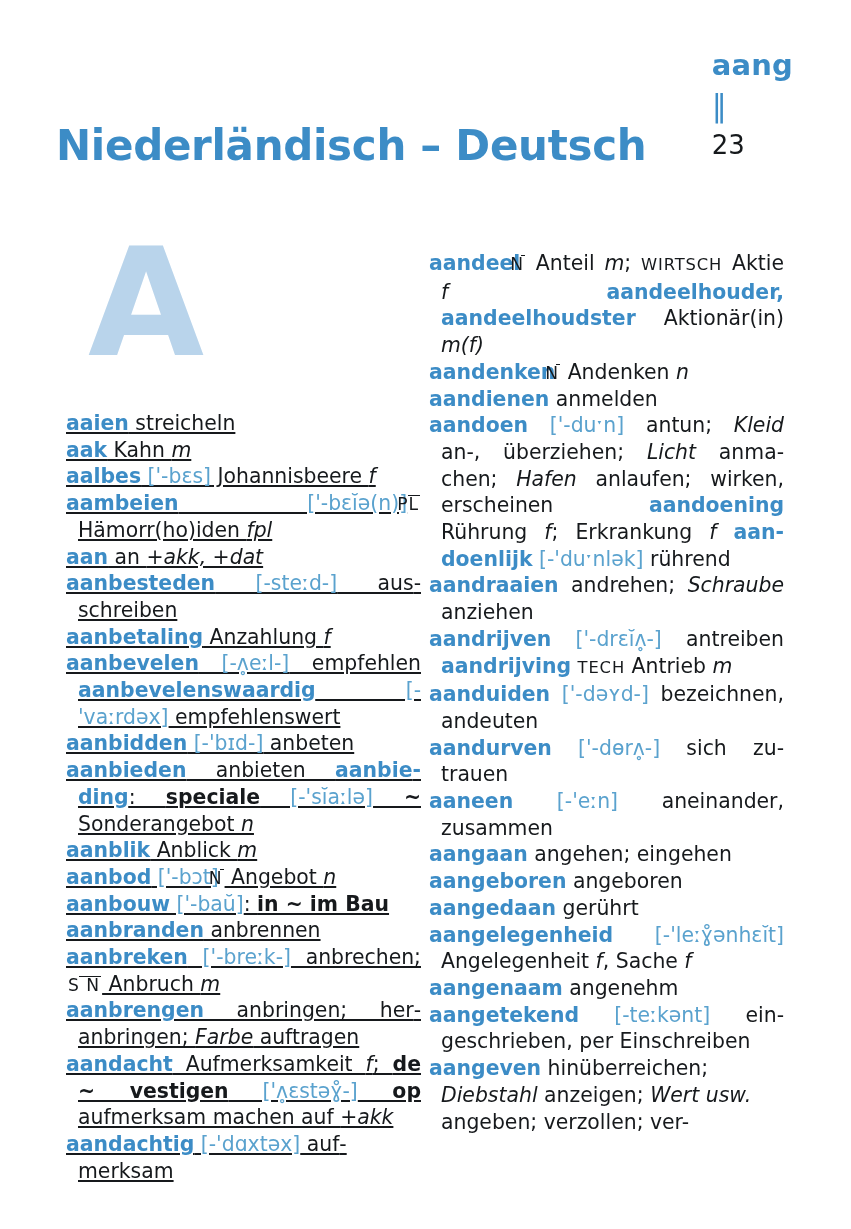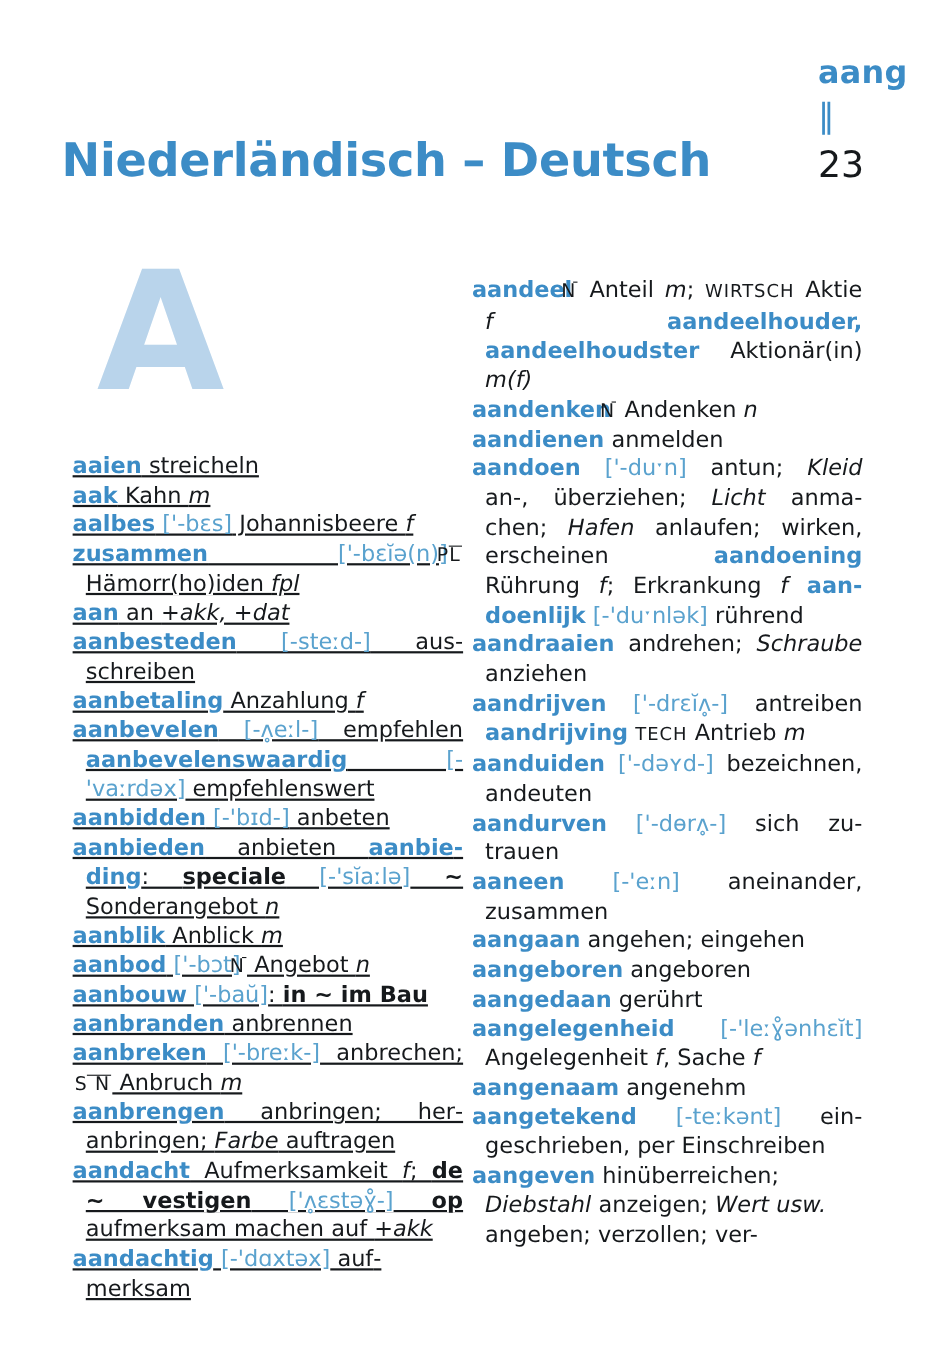--- a/index.html
+++ b/index.html
@@ -32,24 +32,23 @@
     letter-spacing: 0.2px;
   }
   #running-head .rh-rule {
     font-size: 30px;
     color: #3C8CC6;
     font-weight: 400;
     line-height: 1;
     letter-spacing: -3px;
   }
   #running-head .rh-page {
-    font-size: 33px;
+    font-size: 26px;
     color: #16191c;
     font-weight: 400;
-    margin-left: 32px;
   }
 
   
   #page-title {
     position: absolute;
     top: 93px;
     left: 56px;
     font-size: 42px;
     font-weight: 600;
     color: #3C8CC6;
@@ -141,21 +140,21 @@
 <h1 id="page-title">Niederländisch – Deutsch</h1>
 
 <div id="section-letter">A</div>
 
 <div id="columns">
   <div class="column" id="col-left">
     <div class="col-inner">
         <p class="entry"><span class="hw">aaien</span><span class="tr"> streicheln</span></p>
         <p class="entry"><span class="hw">aak</span><span class="tr"> Kahn </span><span class="it">m</span></p>
         <p class="entry"><span class="hw">aalbes</span><span class="ph"> ['-bɛs]</span><span class="tr"> Johannisbeere </span><span class="it">f</span></p>
-        <p class="entry"><span class="hw">zusammen</span><span class="ph"> ['-bɛĭə(n)]</span><span class="reg">PL</span><span class="tr"> Hämorr(ho)iden </span><span class="it">fpl</span></p>
+        <p class="entry"><span class="hw">aambeien</span><span class="ph"> ['-bɛĭə(n)]</span><span class="reg">PL</span><span class="tr"> Hämorr(ho)iden </span><span class="it">fpl</span></p>
         <p class="entry"><span class="hw">aan</span><span class="tr"> an </span><span class="it">+akk, +dat</span></p>
         <p class="entry"><span class="hw">aanbesteden</span><span class="ph"> [-steːd-]</span><span class="tr"> aus­schreiben</span></p>
         <p class="entry"><span class="hw">aanbetaling</span><span class="tr"> Anzahlung </span><span class="it">f</span></p>
         <p class="entry"><span class="hw">aanbevelen</span><span class="ph"> [-ʌ̥eːl-]</span><span class="tr"> empfeh­len </span><span class="hw">aanbevelenswaardig</span><span class="ph"> [-'vaːrdəx]</span><span class="tr"> empfehlenswert</span></p>
         <p class="entry"><span class="hw">aanbidden</span><span class="ph"> [-'bɪd-]</span><span class="tr"> anbeten</span></p>
         <p class="entry"><span class="hw">aanbieden</span><span class="tr"> anbieten </span><span class="hw">aanbie­ding</span><span class="tr">: </span><span class="bd">speciale</span><span class="ph"> [-'sĭaːlə]</span><span class="tilde"> ~ </span><span class="tr">Sonderangebot </span><span class="it">n</span></p>
         <p class="entry"><span class="hw">aanblik</span><span class="tr"> Anblick </span><span class="it">m</span></p>
         <p class="entry"><span class="hw">aanbod</span><span class="ph"> ['-bɔt]</span><span class="reg">N</span><span class="tr"> Angebot </span><span class="it">n</span></p>
         <p class="entry"><span class="hw">aanbouw</span><span class="ph"> ['-baŭ]</span><span class="tr">: </span><span class="bd">in ~ im Bau</span></p>
         <p class="entry"><span class="hw">aanbranden</span><span class="tr"> anbrennen</span></p>

